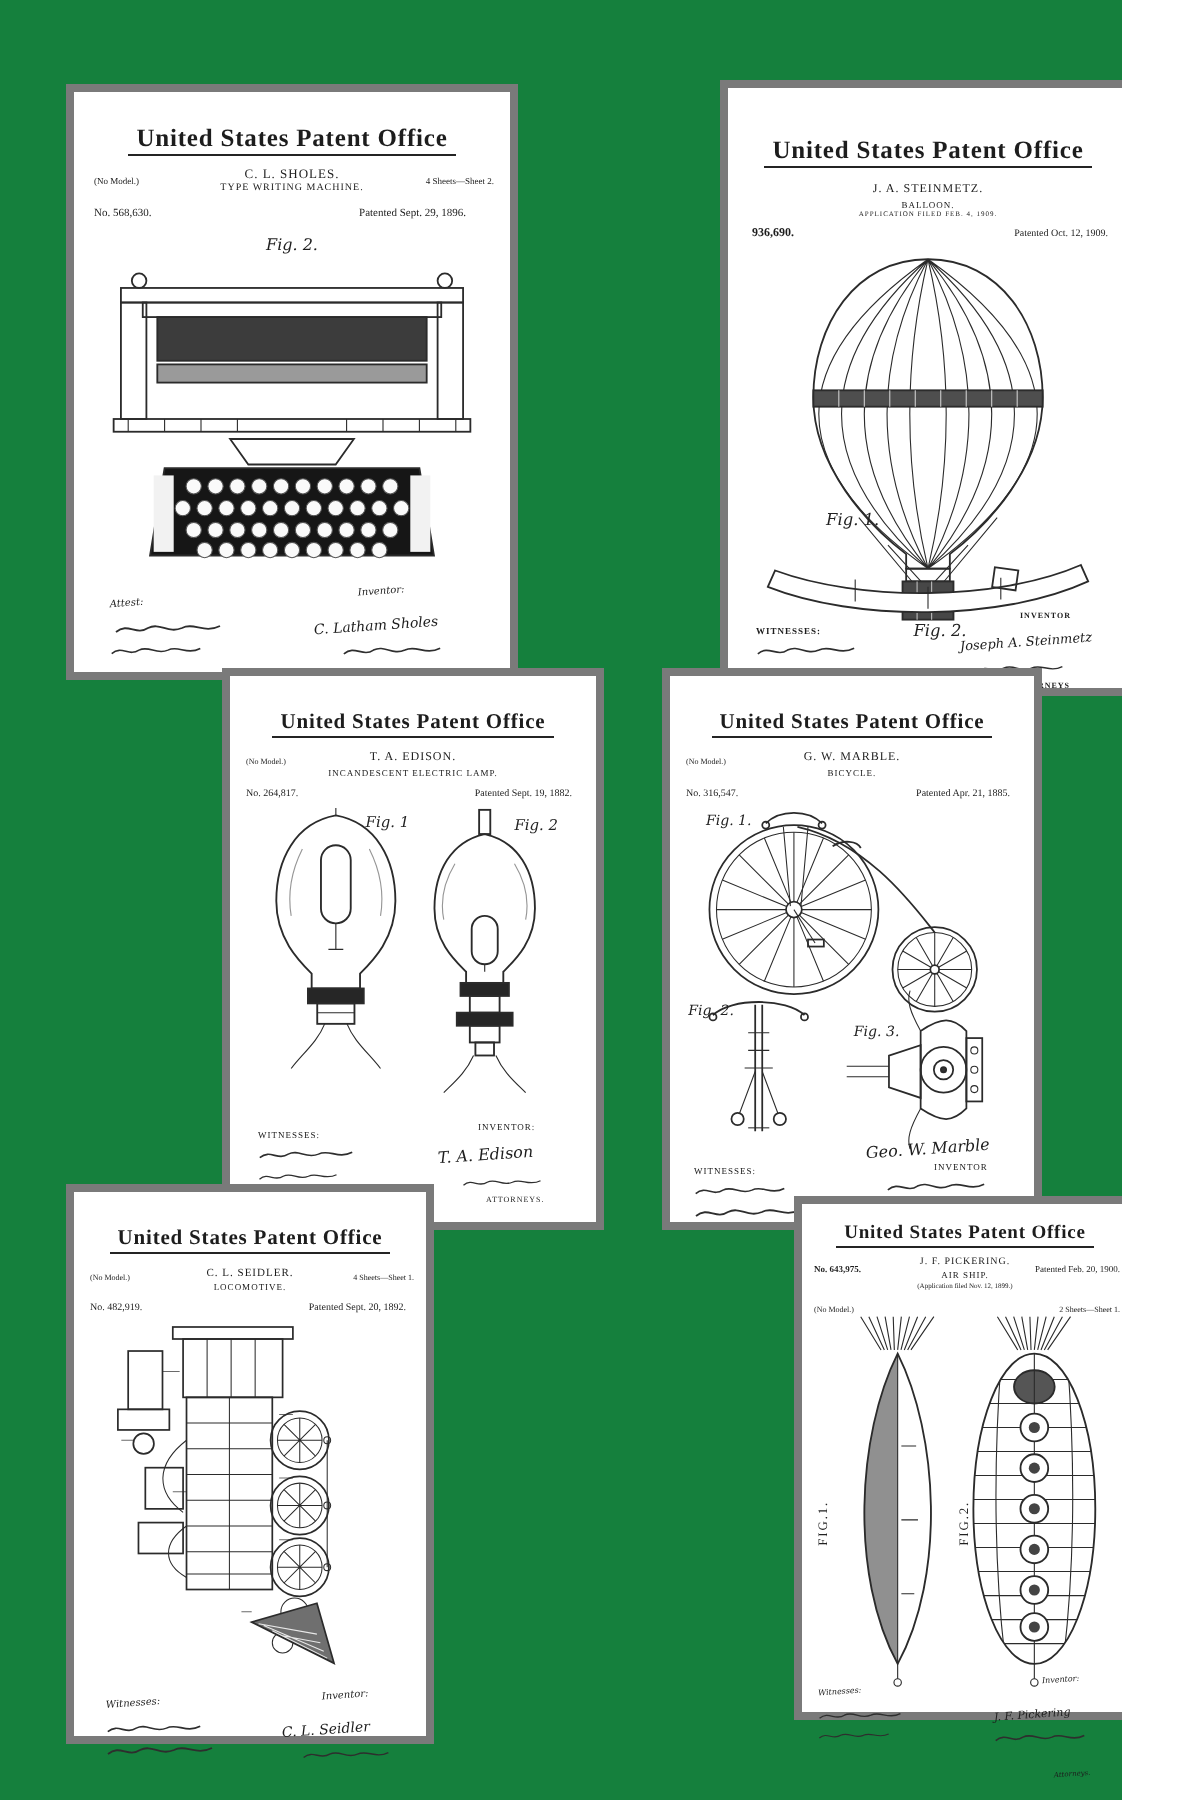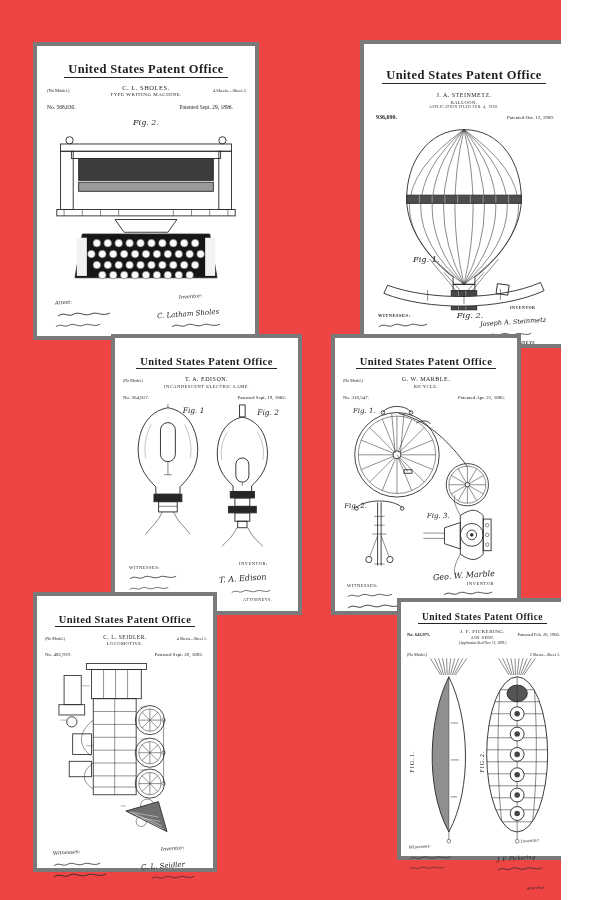--- a/index.html
+++ b/index.html
@@ -1,16 +1,16 @@
 <!DOCTYPE html>
 <html><head>
 <meta charset="utf-8">
 <style>
   html,body{margin:0;padding:0;background:#fff;}
-  #canvas{position:relative;width:561px;height:900px;background:#ef4444;overflow:hidden;
+  #canvas{position:relative;width:561px;height:900px;background:#15803d;overflow:hidden;
           font-family:"Liberation Serif",serif;color:#1d1d1d;}
   .card{position:absolute;background:#fff;border:4px solid #7a7a7a;box-sizing:border-box;}
   .abs{position:absolute;}
   .ctr{left:0;right:0;text-align:center;}
   .office{font-weight:bold;letter-spacing:.4px;white-space:nowrap;}
   .office span{border-bottom:1px solid #242424;padding:0 4px 1px;}
   .t12{font-size:12.5px;}.t10{font-size:10.5px;}.t95{font-size:9.5px;}
   .f35{font-size:3.5px;}.f4{font-size:4px;}.f45{font-size:4.5px;}.f5{font-size:5px;}
   .f55{font-size:5.5px;}.f6{font-size:6px;}.f65{font-size:6.5px;}.f7{font-size:7px;}.f8{font-size:8px;}
   .cap{letter-spacing:.5px;white-space:nowrap;}

